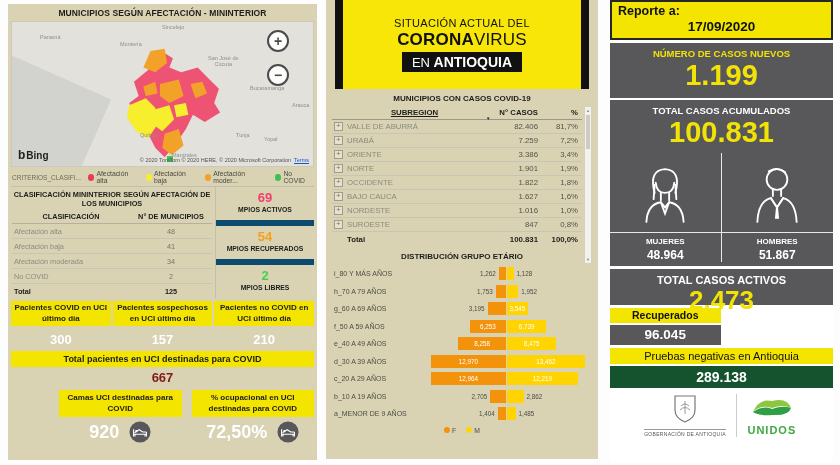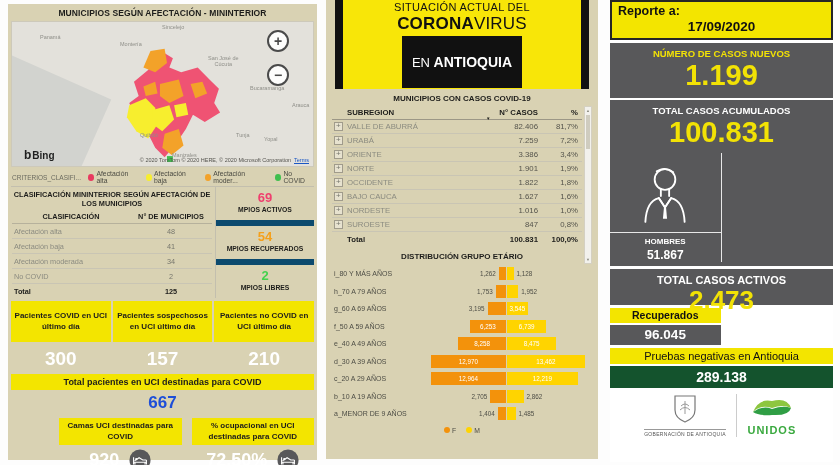--- a/index.html
+++ b/index.html
@@ -13,21 +13,21 @@
   #right-panel { left:610px; top:0;  width:223px; height:462px; background:#ffffff; }
 
   
   .lp-title { font-size:8.5px; font-weight:bold; color:#1d1d1b; text-align:center; padding:2px 0 3px; letter-spacing:.1px; }
   .map { position:relative; width:303px; height:146px; background:#e3e1db; overflow:hidden; border:1px solid #cdc9ba; }
   .map-sea { position:absolute; left:-40px; top:48px; width:120px; height:120px; background:#d2d3cf; transform:rotate(24deg); }
   .map-label { position:absolute; font-size:5.5px; color:#8f8f89; white-space:pre-line; text-align:center; line-height:1.1; }
   .map-cluster { position:absolute; left:96px; top:22px; }
   .zoom-btn { position:absolute; right:24px; width:22px; height:22px; border-radius:50%; background:rgba(255,255,255,.92); border:2px solid #4a4a4a; color:#4a4a4a; font-size:14px; font-weight:bold; line-height:18px; text-align:center; cursor:pointer; }
   .zoom-in { top:8px; } .zoom-out { top:42px; }
-  .bing { position:absolute; left:12px; bottom:4px; font-size:10px; font-weight:bold; color:#1f1f1f; }
+  .bing { position:absolute; left:6px; bottom:4px; font-size:10px; font-weight:bold; color:#1f1f1f; }
   .bing b { font-size:12px; margin-right:1px; }
   .attrib { position:absolute; right:4px; bottom:3px; font-size:5.5px; color:#55544f; }
   .attrib .terms { color:#1a57c4; text-decoration:underline; margin-left:3px; }
 
   .legend-row { display:flex; align-items:center; gap:7px; padding:3px 1px 2px; }
   .legend-title { font-size:6.5px; color:#6b6b60; }
   .leg-item { display:flex; align-items:center; gap:2px; font-size:6.8px; color:#4a4a42; }
   .leg-dot { width:7px; height:7px; border-radius:50%; display:inline-block; }
 
   .class-wrap { display:flex; border-top:1px solid #c3bfae; }
@@ -43,44 +43,44 @@
   .crow.total span:last-child { color:#1d1d1b; }
 
   .mpio-stats { flex:1; border-left:1px solid #c3bfae; display:flex; flex-direction:column; }
   .mpio-block { flex:1; text-align:center; padding-top:3px; }
   .mpio-block + .mpio-block { border-top:6px solid #0c4a6e; }
   .mpio-num { font-size:13px; font-weight:bold; }
   .mpio-lbl { font-size:6.8px; font-weight:bold; color:#1d1d1b; margin-top:1px; }
 
   .uci-grid { display:grid; grid-template-columns:1fr 1fr 1fr; gap:2px; margin-top:3px; }
   .ycell { background:#f3e500; font-size:8px; font-weight:bold; color:#1d1d1b; text-align:center; display:flex; align-items:center; justify-content:center; line-height:1.3; padding:2px 3px; }
-  .uci-grid .ycell { height:41px; }
-  .uci-val { font-size:19px; font-weight:bold; color:#ffffff; text-align:center; padding:4px 0 2px; }
+  .uci-grid .ycell { height:25px; }
+  .uci-val { font-size:13px; font-weight:bold; color:#ffffff; text-align:center; padding:4px 0 2px; }
   .ybar { background:#f3e500; font-size:9px; font-weight:bold; color:#1d1d1b; text-align:center; padding:3px 0; margin-top:2px; }
-  .big-val { font-size:17px; font-weight:bold; color:#1d4ed8; text-align:center; padding:3px 0; }
+  .big-val { font-size:13px; font-weight:bold; color:#7f1d1d; text-align:center; padding:3px 0; }
   .camas-grid { display:grid; grid-template-columns:1fr 1fr; gap:10px; margin-top:2px;padding-left:48px; }
   .camas-grid .ycell { height:27px; }
   .cama-val { display:flex; align-items:center; justify-content:center; gap:10px; font-size:18px; font-weight:bold; color:#ffffff; padding:4px 0; }
   .bed-icon { width:22px; height:22px; }
 
   
   .mp-title { position:relative; margin:0 9px; height:89px; background:#f8e608; display:flex; flex-direction:column; align-items:center; justify-content:center; }
   .mp-title::before, .mp-title::after { content:""; position:absolute; top:0; bottom:0; width:8px; background:#111111; }
   .mp-title::before { left:0; } .mp-title::after { right:0; }
   .t1 { font-size:11px; color:#111111; letter-spacing:.3px; }
   .t2 { font-size:17px; color:#111111; margin-top:1px; letter-spacing:.2px; }
   .t2 b { font-weight:800; }
-  .t3 { background:#111111; color:#ffffff; font-size:13px; padding:18px 10px; margin-top:2px; }
+  .t3 { background:#111111; color:#ffffff; font-size:13px; padding:2px 10px; margin-top:2px; }
   .t3 b { font-size:14px; font-weight:800; }
 
   .sub-title { font-size:8px; font-weight:bold; color:#1d1d1b; text-align:center; padding:5px 0 3px; }
   .sub-table { position:relative; margin:0 6px 0 6px; padding-right:10px; }
   .srow { display:grid; grid-template-columns:15px 1fr 56px 44px; align-items:center; font-size:7.8px; border-bottom:1px solid #c9c5b4; height:14px; }
   .srow.head { font-weight:bold; color:#1d1d1b; border-bottom:1px solid #9c9786; }
-  .srow.head .cname { text-align:left; }
+  .srow.head .cname { text-align:center;text-decoration:underline; }
   .srow.head .ccas { position:relative; }
   .srow.head .ccas::after { content:"▼"; position:absolute; left:4px; top:8px; font-size:4.5px; color:#1d1d1b; }
   .cname { color:#8b8b80; }
   .srow.head .cname, .srow.head .ccas, .srow.head .cpct { color:#1d1d1b; }
   .ccas { text-align:right; color:#55544c; }
   .cpct { text-align:right; color:#55544c; padding-right:4px; }
   .cexp { width:9px; height:9px; border:1px solid #a09b8b; margin-left:2px; position:relative; background:#e7e2cf; }
   .cexp::before { content:"+"; position:absolute; left:1px; top:-2px; font-size:8px; color:#77776d; }
   .srow.total { font-weight:bold; color:#1d1d1b; border-bottom:none; }
   .srow.total .cname, .srow.total .ccas, .srow.total .cpct { color:#1d1d1b; }
@@ -487,20 +487,36 @@
     </div>
 
     <div class="dark acum">
       <div class="dk-lbl-w">TOTAL CASOS ACUMULADOS</div>
       <div class="dk-big">100.831</div>
       <div class="gender-grid">
         <div class="gcell">
           <div class="gicon-wrap">
             <svg width="62" height="70" viewBox="0 0 60 64">
               <g fill="none" stroke="#ffffff" stroke-width="1.8" stroke-linecap="round">
+                <path d="M20 30 Q14 8 30 7 Q46 8 40 30"></path>
+                <path d="M21 20 Q22 30 30 30 Q38 30 39 20"></path>
+                <path d="M20 22 L19 36 M40 22 L41 36"></path>
+                <path d="M26 30 L26 37 M34 30 L34 37"></path>
+                <path d="M12 58 Q13 41 26 39 L30 44 L34 39 Q47 41 48 58"></path>
+                <path d="M26 39 L30 50 L34 39"></path>
+              </g>
+            </svg>
+          </div>
+          <div class="glabel">MUJERES</div>
+          <div class="gvalue">48.964</div>
+        </div>
+        <div class="gcell">
+          <div class="gicon-wrap">
+            <svg width="62" height="70" viewBox="0 0 60 64">
+              <g fill="none" stroke="#ffffff" stroke-width="1.8" stroke-linecap="round">
                 <circle cx="30" cy="17" r="10"></circle>
                 <path d="M22 9 Q30 4 38 10"></path>
                 <path d="M26 26 L26 33 M34 26 L34 33"></path>
                 <path d="M11 58 Q12 38 24 35 L30 44 L36 35 Q48 38 49 58"></path>
                 <path d="M24 35 L30 44 L36 35"></path>
                 <path d="M29 44 L31 44 L32 55 L28 55 Z" fill="#ffffff" stroke="none"></path>
               </g>
             </svg>
           </div>
           <div class="glabel">HOMBRES</div>

